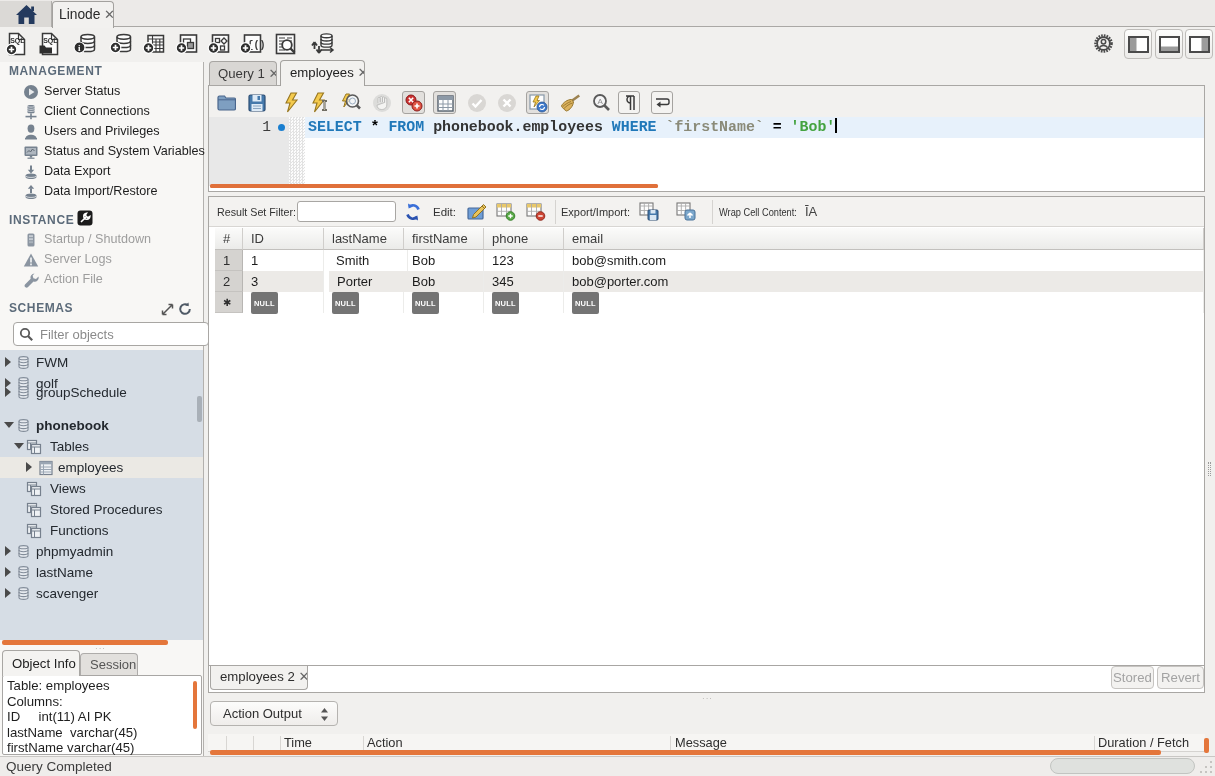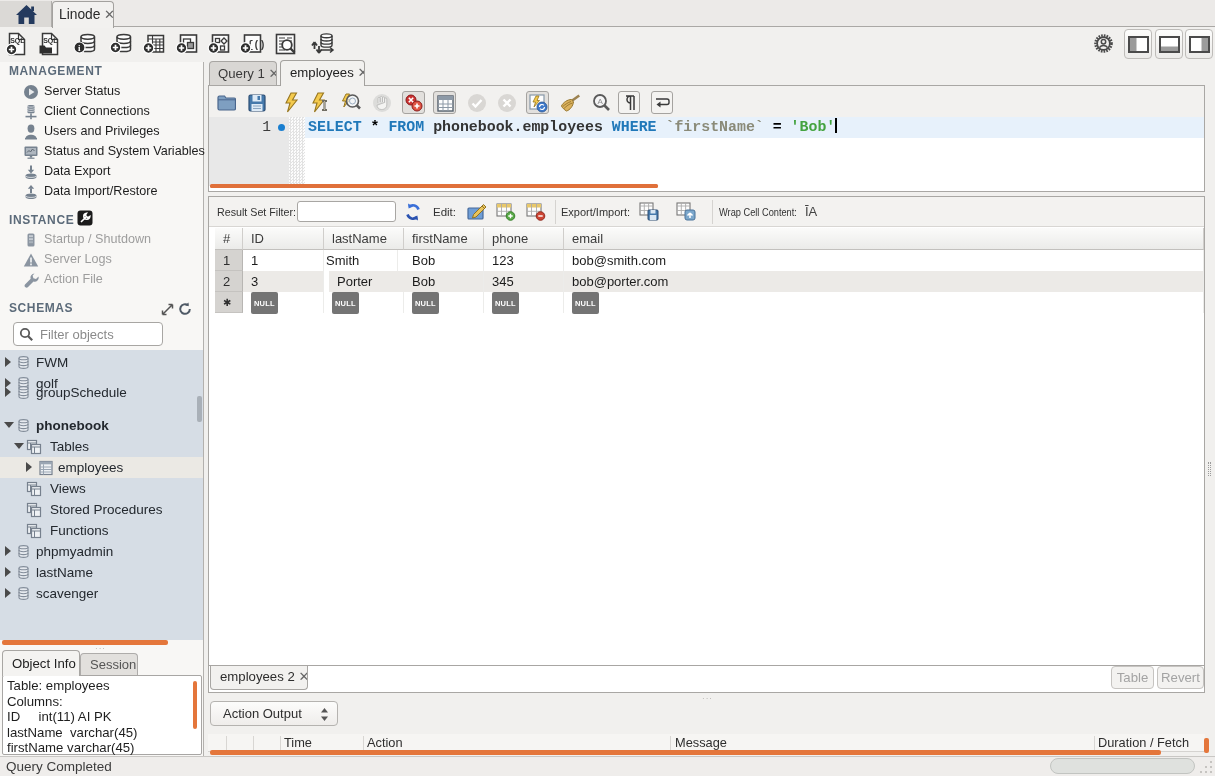--- a/index.html
+++ b/index.html
@@ -37,21 +37,21 @@
   
   #tree { left:0; top:350px; width:203px; height:290px; background:#d6dde5; }
   .trow { position:absolute; left:0; width:203px; height:21px; line-height:21px; white-space:nowrap; font-size:13.5px; color:#23282e;}
   .trow .lbl { position:absolute; top:0; }
   .tarrow { position:absolute; top:5px; width:0; height:0; }
   .tarrow.r { border-left:6px solid #4a4a4a; border-top:5px solid transparent; border-bottom:5px solid transparent; }
   .tarrow.d { border-top:6px solid #4a4a4a; border-left:5px solid transparent; border-right:5px solid transparent; top:7px; }
   .ticon { position:absolute; top:3px; }
 
   
-  #filterbox { left:13px; top:322px; width:150px; height:24px; background:#fff; border:1px solid #a8a6a3; border-radius:4px; }
+  #filterbox { left:13px; top:322px; width:196px; height:24px; background:#fff; border:1px solid #a8a6a3; border-radius:4px; }
   #filterbox .ph { position:absolute; left:26px; top:4px; color:#8a8a8a; font-size:13px; }
 
   
   #oitab { left:2px; top:650px; width:78px; height:26px; background:#f4f3f1; border:1px solid #a8a6a3; border-bottom:none; border-radius:4px 4px 0 0; z-index:2;}
   #sestab { left:80px; top:653px; width:58px; height:23px; background:#e2e0dd; border:1px solid #aeacaa; border-bottom:none; border-radius:4px 4px 0 0; }
   #oibox { left:2px; top:675px; width:200px; height:80px; background:#fff; border:1px solid #a8a6a4; border-radius:2px; z-index:1; }
   #oibox .ln { position:absolute; left:4px; font-size:13.2px; color:#1e1e1e; white-space:pre; }
 
   
   #statusbar { left:0; top:756px; width:1215px; height:20px; background:#efedeb; border-top:1px solid #c9c7c4; }
@@ -577,21 +577,21 @@
 
   <div class="ghead" style="left:6px; width:28px;">#</div>
   <div class="ghead" style="left:34px; width:81px;">ID</div>
   <div class="ghead" style="left:115px; width:80px;">lastName</div>
   <div class="ghead" style="left:195px; width:80px;">firstName</div>
   <div class="ghead" style="left:275px; width:80px;">phone</div>
   <div class="ghead" style="left:355px; width:640px;">email</div>
 
   <div class="gcell rnum" style="left:6px; top:53px; width:28px;">1</div>
   <div class="gcell" style="left:34px; top:53px; width:81px;">1</div>
-  <div class="gcell" style="left:109px; top:53px; width:80px;">Smith</div>
+  <div class="gcell" style="left:119px; top:53px; width:80px;">Smith</div>
   <div class="gcell" style="left:195px; top:53px; width:80px;">Bob</div>
   <div class="gcell" style="left:275px; top:53px; width:80px;">123</div>
   <div class="gcell" style="left:355px; top:53px; width:640px;">bob@smith.com</div>
 
   <div class="gcell rnum" style="left:6px; top:74px; width:28px;">2</div>
   <div class="gcell" style="left:34px; top:74px; width:81px; background:#eceae7;">3</div>
   <div class="gcell" style="left:120px; top:74px; width:80px; background:#eceae7;">Porter</div>
   <div class="gcell" style="left:195px; top:74px; width:80px; background:#eceae7;">Bob</div>
   <div class="gcell" style="left:275px; top:74px; width:80px; background:#eceae7;">345</div>
   <div class="gcell" style="left:355px; top:74px; width:640px; background:#eceae7;">bob@porter.com</div>
@@ -600,21 +600,21 @@
   <div class="gcell" style="left:34px; top:95px; width:81px;"><span class="nullb">NULL</span></div>
   <div class="gcell" style="left:115px; top:95px; width:80px;"><span class="nullb">NULL</span></div>
   <div class="gcell" style="left:195px; top:95px; width:80px;"><span class="nullb">NULL</span></div>
   <div class="gcell" style="left:275px; top:95px; width:80px;"><span class="nullb">NULL</span></div>
   <div class="gcell" style="left:355px; top:95px; width:640px;"><span class="nullb">NULL</span></div>
 
   <div class="abs" id="bottabline"></div>
   <div class="abs" id="bottab">
       <span style="position:absolute;left:9px;top:3px;font-size:13.2px;color:#2e2e2e;">employees 2&nbsp;<span class="closex">✕</span></span>
     </div>
-  <div class="btnish" style="left:902px; width:43px;"><span style="position:relative;top:3px;">Table</span></div>
+  <div class="btnish" style="left:902px; width:43px;"><span style="position:relative;top:3px;">Stored</span></div>
   <div class="btnish" style="left:948px; width:47px;"><span style="position:relative;top:3px;">Revert</span></div>
 </div>
 
 <div class="grip" style="left:702px; top:694px;">···</div>
 <div class="abs" id="aodrop">
     <span style="position:absolute;left:12px;top:4px;font-size:13px;color:#2e2e2e;">Action Output</span>
   <svg style="position:absolute;left:108px;top:5px;" width="11" height="15" viewBox="0 0 11 15">
       <path d="M5.5 1 L9 5.5 H2 Z" fill="#555"></path>
       <path d="M5.5 14 L2 9.5 H9 Z" fill="#555"></path>
     </svg>

